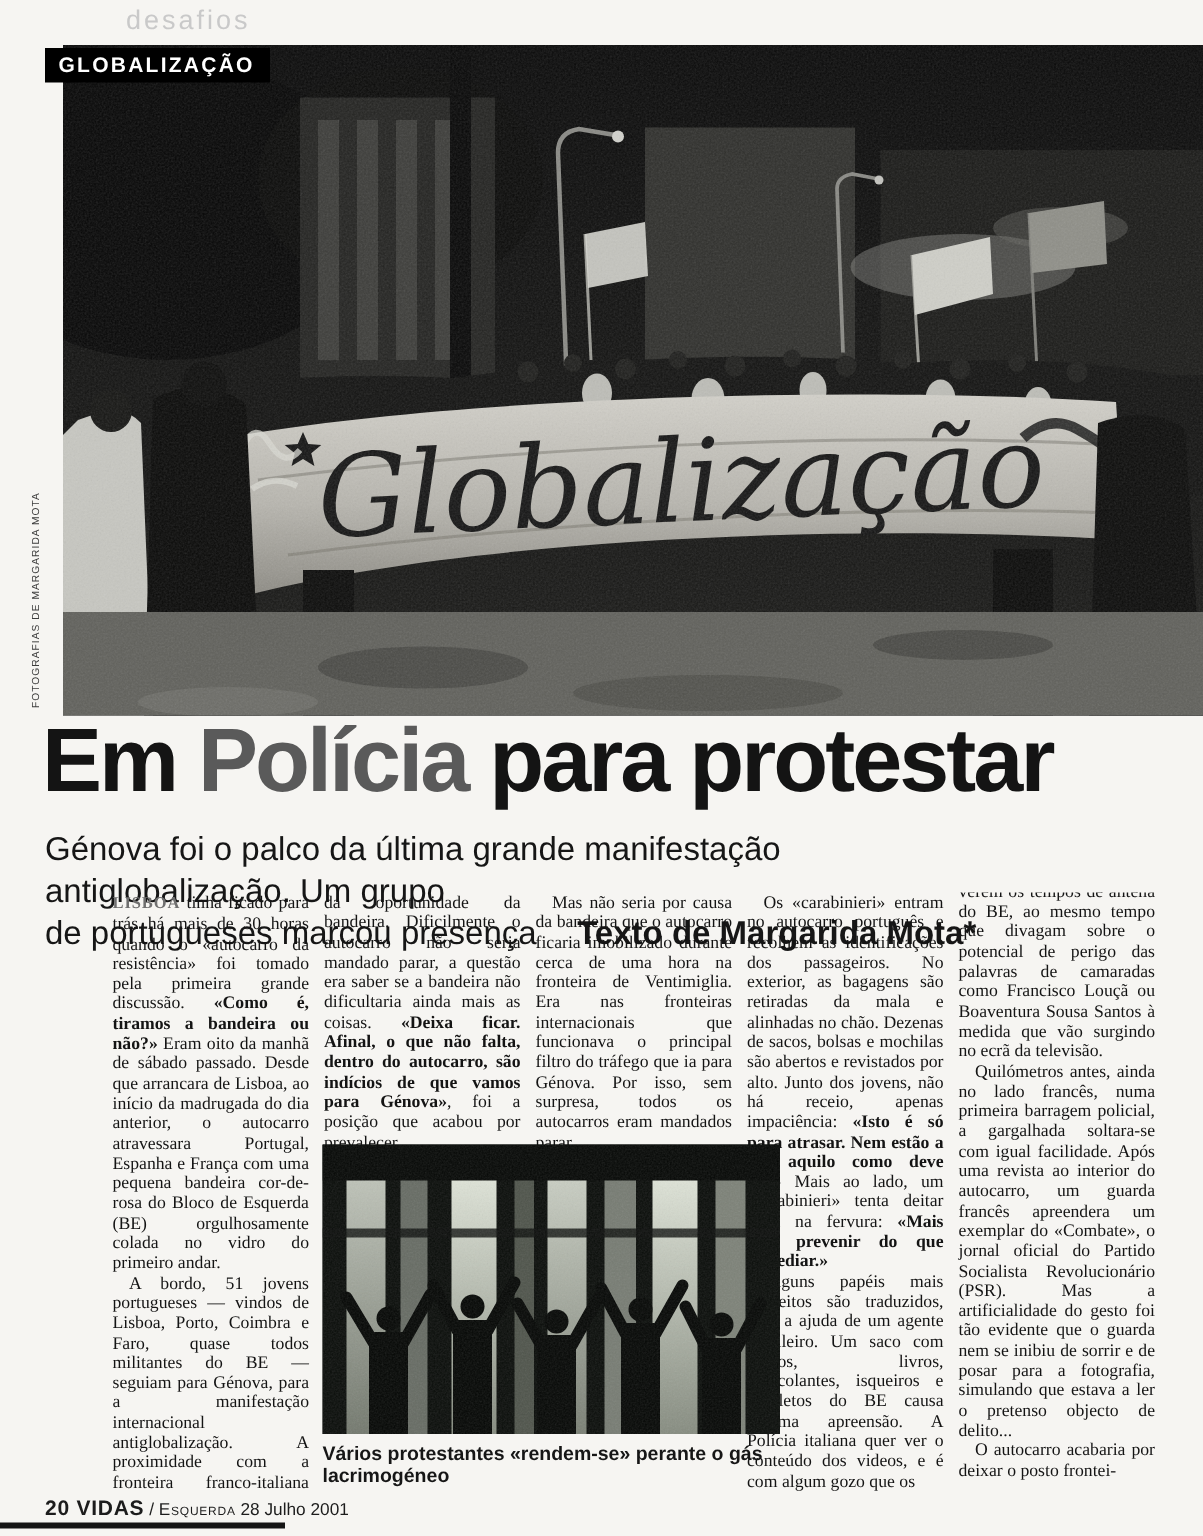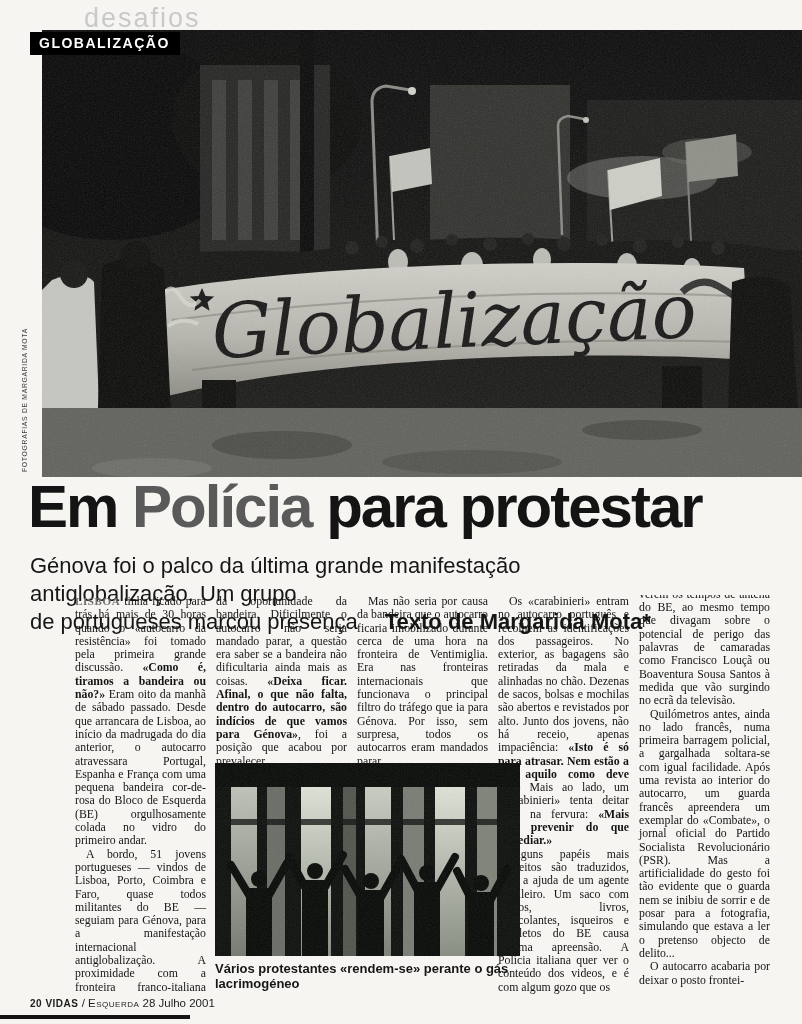--- a/index.html
+++ b/index.html
@@ -1,20 +1,20 @@
 <!DOCTYPE html>
 <html lang="pt" style="--paper: #f6f5f2; --ink: #141414; --headline-highlight: #5a5a5a; --label-bg: #000000; --label-fg: #ffffff; --ghost: #c9c9c9;"><head>
 <meta charset="utf-8">
 <style>
   html,body{margin:0;padding:0;}
   body{background:#9a9a9a;font-family:"Liberation Serif",serif;}
   .page{position:relative;width:802px;height:1024px;margin:0 auto;background:var(--paper,#f6f5f2);overflow:hidden;}
 
   .ghost{position:absolute;left:84px;top:3px;font-family:"Liberation Sans",sans-serif;
-         font-size:27px;color:var(--ghost,#c9c9c9);letter-spacing:2px;}
+         font-size:18px;color:var(--ghost,#c9c9c9);letter-spacing:2px;}
 
   .hero{position:absolute;left:42px;top:30px;width:760px;height:447px;background:#101010;}
   .hero svg,.inset svg{display:block;width:100%;height:100%;}
 
   .label{position:absolute;left:30px;top:32px;background:var(--label-bg,#000);color:var(--label-fg,#fff);
          font-family:"Liberation Sans",sans-serif;font-weight:bold;font-size:14px;
          letter-spacing:1.5px;padding:3px 10px 4px 9px;}
 
   .credit{position:absolute;left:21px;top:472px;transform:rotate(-90deg);transform-origin:0 0;
           font-family:"Liberation Sans",sans-serif;font-size:6.8px;letter-spacing:.7px;
@@ -37,21 +37,21 @@
   .run-bold{font-weight:bold;}
   .run-lead{font-weight:bold;color:#6f6f6f;letter-spacing:.6px;font-size:11px;}
   .col5{margin-top:-47px;}
 
   .inset{position:absolute;left:215px;top:763px;width:305px;height:193px;margin:0;background:#0a0d0a;}
   .caption{position:absolute;left:215px;top:961px;width:330px;font-family:"Liberation Sans",sans-serif;
            font-weight:bold;font-size:13px;color:#161616;}
 
   .footer{position:absolute;left:30px;top:997px;font-family:"Liberation Sans",sans-serif;
           font-size:11.5px;color:#1c1c1c;}
-  .footer .pg{font-weight:bold;font-size:10px;letter-spacing:.5px;}
+  .footer .pg{font-weight:bold;font-size:14px;letter-spacing:.5px;}
   .footer .brand{font-variant:small-caps;letter-spacing:.5px;}
   .bottom-rule{position:absolute;left:0;top:1015px;width:190px;height:4px;background:#151515;}
 </style>
 </head>
 <body>
 
 <div class="page">
 
   <div class="ghost">desafios</div>
 

